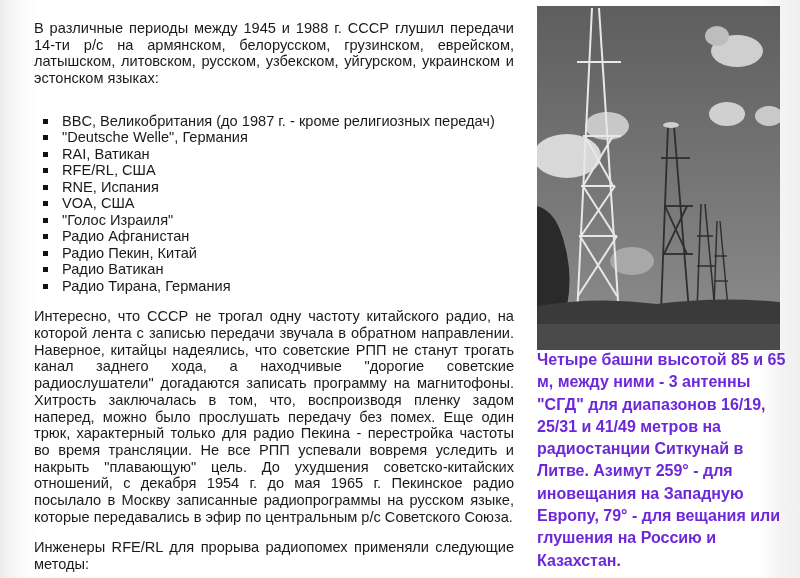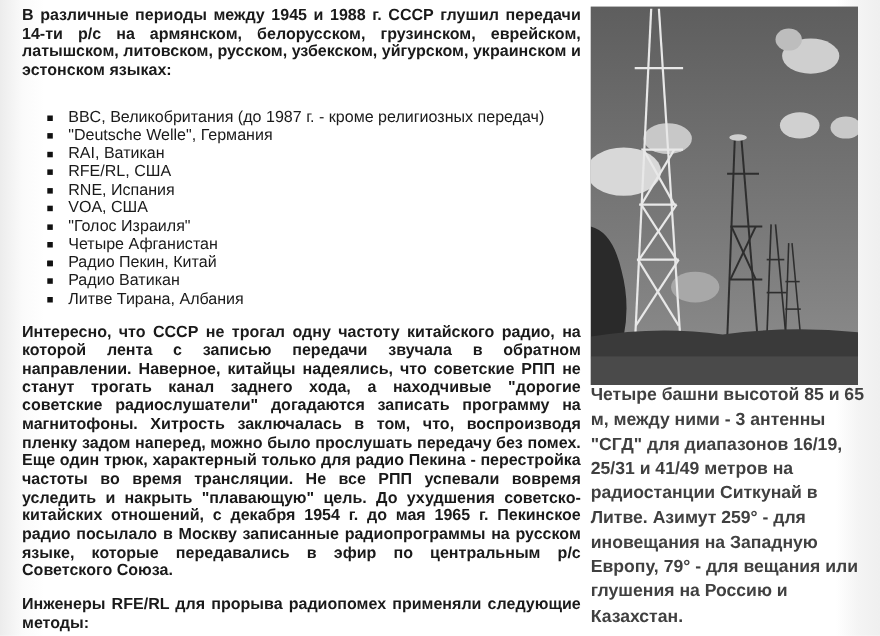--- a/index.html
+++ b/index.html
@@ -6,56 +6,56 @@
   body {
     width: 800px; height: 578px; overflow: hidden; position: relative;
     background: linear-gradient(to right, #ececec 0px, #fafafa 20px, #ffffff 40px, #ffffff 760px, #f4f4f4 780px, #efefef 800px);
     font-family: "Liberation Sans", "DejaVu Sans", sans-serif;
     color: #1a1a1a;
   }
   .left-col {
     position: absolute; left: 20px; top: 6px; width: 508px;
     font-size: 14.6px; line-height: 16.7px;
   }
-  .para { margin: 0; text-align: justify; font-weight: bold; }
+  .para { margin: 14px; text-align: justify; }
   .list { margin: 26px 0 14px 0; padding-left: 42px; list-style: none; }
   .list li { position: relative; line-height: 16.5px; text-align: left; }
   .list li .bullet {
     position: absolute; left: -19px; top: 6px; width: 5px; height: 5px; background: #111;
   }
   .para2 { margin-top: 0; }
   .para3 { margin-top: 14px; }
   .photo {
     position: absolute; left: 537px; top: 6px; width: 243px; height: 344px;
     background: #6a6a6a; overflow: hidden;
   }
   .photo svg { display: block; }
   .caption {
     position: absolute; left: 537px; top: 349px; width: 250px;
-    font-size: 16px; line-height: 22.3px; font-weight: bold; color: #404040;
+    font-size: 16px; line-height: 22.3px; font-weight: bold; color: #6d28d9;
   }
 </style>
 </head>
 <body>
 
 <div class="left-col">
   <p class="para">В различные периоды между 1945 и 1988 г. СССР глушил передачи 14-ти р/с на армянском, белорусском, грузинском, еврейском, латышском, литовском, русском, узбекском, уйгурском, украинском и эстонском языках:</p>
   <ul class="list">
     <li><span class="bullet"></span><span>BBC, Великобритания (до 1987 г. - кроме религиозных передач)</span></li>
     <li><span class="bullet"></span><span>"Deutsche Welle", Германия</span></li>
     <li><span class="bullet"></span><span>RAI, Ватикан</span></li>
     <li><span class="bullet"></span><span>RFE/RL, США</span></li>
     <li><span class="bullet"></span><span>RNE, Испания</span></li>
     <li><span class="bullet"></span><span>VOA, США</span></li>
     <li><span class="bullet"></span><span>"Голос Израиля"</span></li>
-    <li><span class="bullet"></span><span>Четыре Афганистан</span></li>
+    <li><span class="bullet"></span><span>Радио Афганистан</span></li>
     <li><span class="bullet"></span></li>
     <li><span class="bullet"></span><span>Радио Пекин, Китай</span></li>
     <li><span class="bullet"></span><span>Радио Ватикан</span></li>
-    <li><span class="bullet"></span><span>Литве Тирана, Албания</span></li>
+    <li><span class="bullet"></span><span>Радио Тирана, Германия</span></li>
   </ul>
   <p class="para para2">Интересно, что СССР не трогал одну частоту китайского радио, на которой лента с записью передачи звучала в обратном направлении. Наверное, китайцы надеялись, что советские РПП не станут трогать канал заднего хода, а находчивые "дорогие советские радиослушатели" догадаются записать программу на магнитофоны. Хитрость заключалась в том, что, воспроизводя пленку задом наперед, можно было прослушать передачу без помех. Еще один трюк, характерный только для радио Пекина - перестройка частоты во время трансляции. Не все РПП успевали вовремя уследить и накрыть "плавающую" цель. До ухудшения советско-китайских отношений, с декабря 1954 г. до мая 1965 г. Пекинское радио посылало в Москву записанные радиопрограммы на русском языке, которые передавались в эфир по центральным р/с Советского Союза.</p>
   <p class="para para3">Инженеры RFE/RL для прорыва радиопомех применяли следующие методы:</p>
 </div>
 
 <div class="photo" title="Черно-белая фотография четырех радиобашен">
   <svg width="243" height="344" viewBox="0 0 243 344" xmlns="http://www.w3.org/2000/svg">
     <defs>
       <linearGradient id="sky" x1="0" y1="0" x2="0" y2="1">
         <stop offset="0" stop-color="#5e5e5e"></stop>

